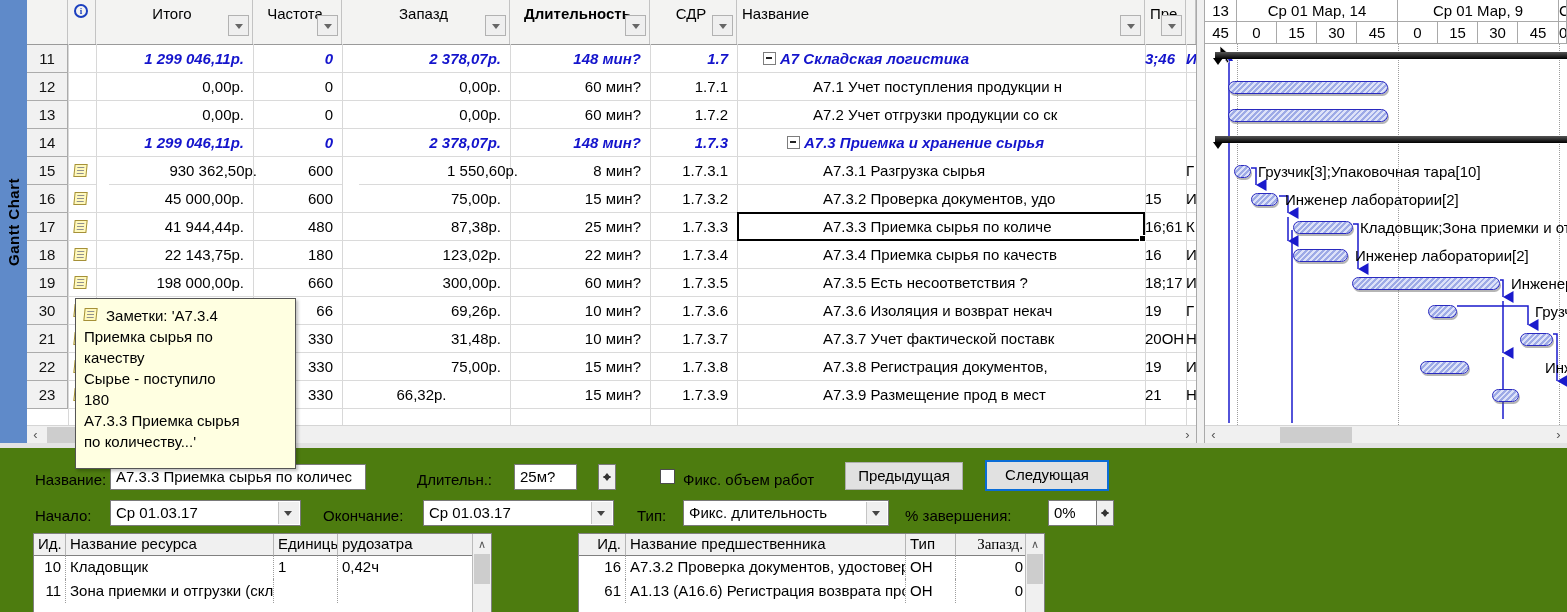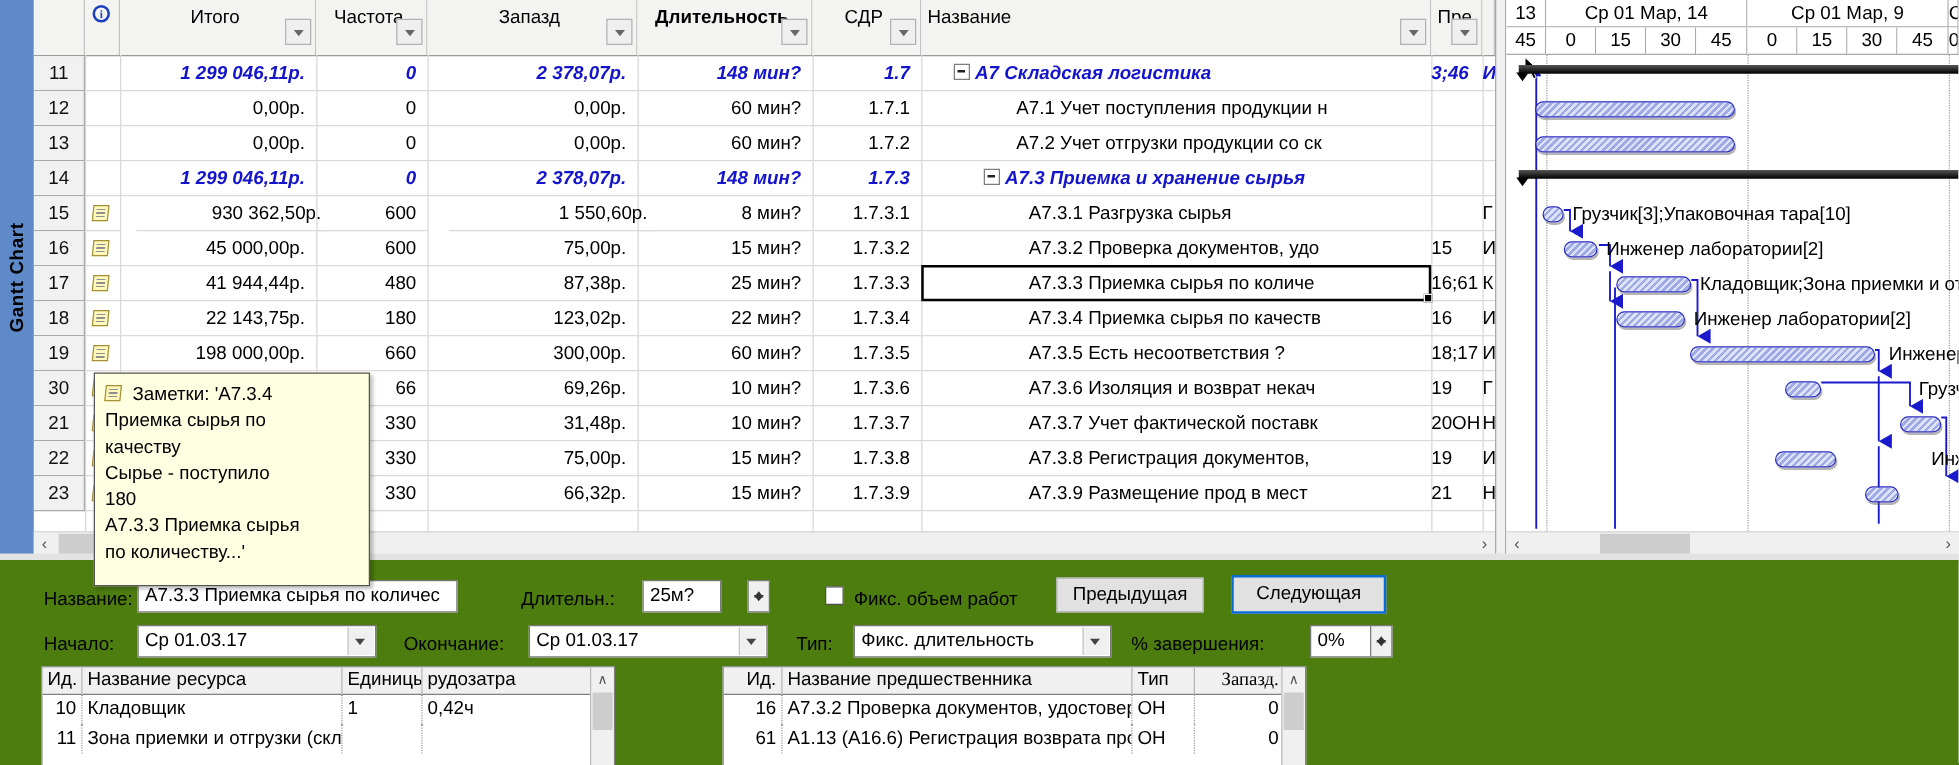--- a/index.html
+++ b/index.html
@@ -286,21 +286,21 @@
         <div class="gcell r" style="left: 623px; width: 87px;">1.7.3.8</div>
         <div class="gcell " style="left: 710px; width: 408px; padding-left: 86px;">A7.3.8 Регистрация документов,</div>
         <div class="gcell " style="left: 1118px; width: 41px;">19</div>
         <div class="gcell " style="left: 1159px; width: 10px;">И</div>
       </div>
       <div class="grow" style="top: 381px;">
         <div class="gcell num" style="left: 0px; width: 41px;">23</div>
         <div class="gcell " style="left: 41px; width: 28px;"><div class="noteicon" style="margin: 7px 0px 0px 6px;"></div></div>
         <div class="gcell r" style="left: 69px; width: 157px;"></div>
         <div class="gcell r" style="left: 226px; width: 89px;">330</div>
-        <div class="gcell r" style="left: 315px; width: 168px;">66,32р.</div>
+        <div class="gcell r" style="left: 315px; width: 168px; text-align: center;">66,32р.</div>
         <div class="gcell r" style="left: 483px; width: 140px;">15 мин?</div>
         <div class="gcell r" style="left: 623px; width: 87px;">1.7.3.9</div>
         <div class="gcell " style="left: 710px; width: 408px; padding-left: 86px;">A7.3.9 Размещение прод в мест</div>
         <div class="gcell " style="left: 1118px; width: 41px;">21</div>
         <div class="gcell " style="left: 1159px; width: 10px;">Н</div>
       </div>
     </div>
 </div>
 
 <div class="hscroll" style="left:27px;top:425px;width:1169px">

